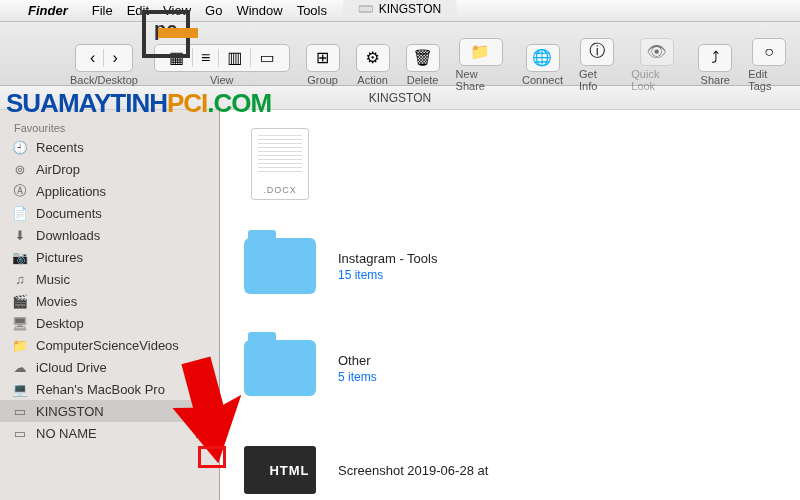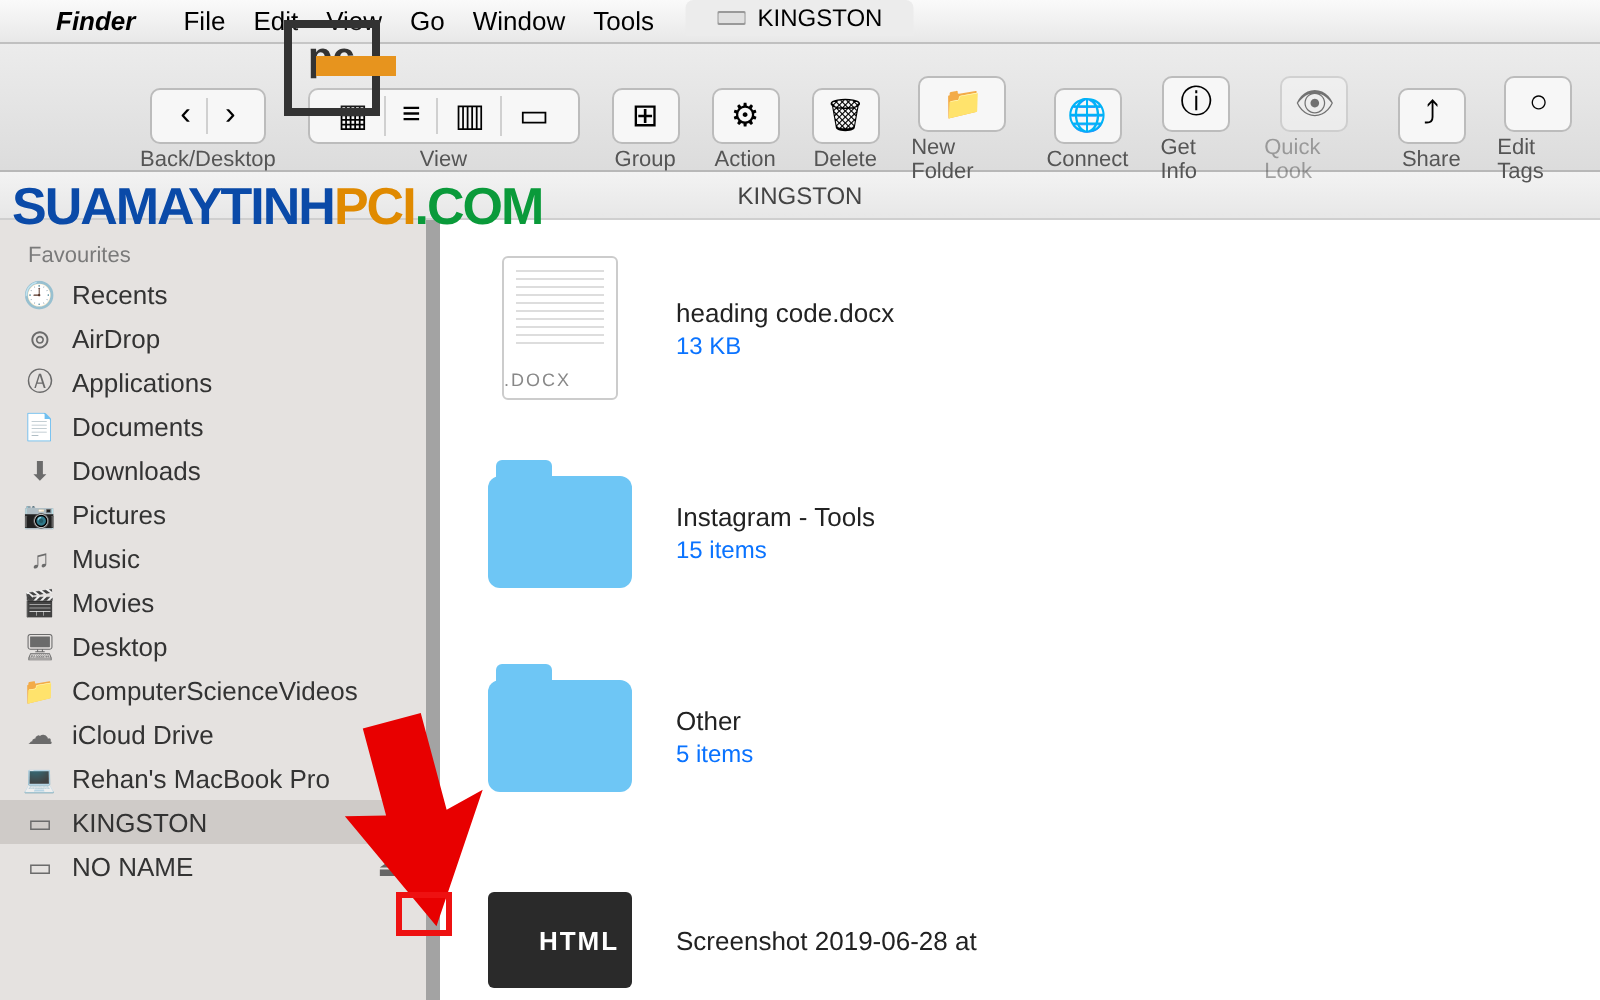--- a/index.html
+++ b/index.html
@@ -19,34 +19,34 @@
 .toolbar-btn-row { display: flex; gap: 0; background: #f7f7f7; border: 1px solid #bcbcbc; border-radius: 5px; padding: 4px 6px; height: 28px; align-items: center; }
 .toolbar-btn-row.split > * { padding: 0 8px; border-right: 1px solid #d0d0d0; }
 .toolbar-btn-row.split > *:last-child { border-right: none; }
 .toolbar-single { background: #f7f7f7; border: 1px solid #bcbcbc; border-radius: 5px; width: 34px; height: 28px; display: flex; align-items: center; justify-content: center; }
 .toolbar-label { font-size: 11px; color: #555; }
 .title-tab { position: absolute; top: -22px; left: 50%; transform: translateX(-50%); background: #ececec; padding: 2px 16px; border-radius: 4px 4px 0 0; font-size: 12px; display: flex; align-items: center; gap: 6px; }
 
 .pathbar { height: 24px; background: linear-gradient(#f3f3f3,#e7e7e7); border-bottom: 1px solid #cfcfcf; display: flex; align-items: center; justify-content: center; font-size: 12px; color: #444; }
 
 .content { display: flex; height: calc(500px - 22px - 64px - 24px); }
-.sidebar { width: 220px; background: #e5e2e0; border-right: 7px solid #a3a3a3; padding: 6px 0; overflow: hidden; }
+.sidebar { width: 220px; background: #e5e2e0; border-right: 1px solid #a3a3a3; padding: 6px 0; overflow: hidden; }
 .side-header { font-size: 11px; color: #7a7a7a; padding: 6px 14px 2px; font-weight: 500; }
 .side-item { display: flex; align-items: center; padding: 3px 12px; font-size: 13px; color: #333; gap: 8px; position: relative; }
 .side-item.selected { background: #cfcbc8; }
 .side-item .eject { margin-left: auto; color: #666; }
 .side-icon { width: 16px; height: 16px; display: flex; align-items: center; justify-content: center; color: #6b6b6b; }
 
 .files { flex: 1; background: #fff; padding: 18px 24px; overflow: hidden; }
 .file-row { display: flex; align-items: center; gap: 22px; margin-bottom: 30px; }
 .file-thumb { width: 72px; height: 72px; display: flex; align-items: center; justify-content: center; }
 .file-meta .fname { font-size: 13px; color: #222; }
 .file-meta .fsize { font-size: 12px; color: #0a73ff; margin-top: 2px; }
 
-.docx-thumb { width: 58px; height: 72px; background: #fff; border: 1px solid #ccc; border-radius: 3px; display: flex; flex-direction: column; justify-content: flex-end; font-size: 9px; color: #888; letter-spacing: 1px; padding-bottom: 4px; position: relative; }
+.docx-thumb { width: 58px; height: 72px; background: #fff; border: 1px solid #ccc; border-radius: 3px; display: flex; flex-direction: column; justify-content: flex-end; align-items: center; font-size: 9px; color: #888; letter-spacing: 1px; padding-bottom: 4px; position: relative; }
 .docx-thumb::before { content:""; position:absolute; top:6px; left:6px; right:6px; height:40px; background: repeating-linear-gradient(#ddd,#ddd 1px,transparent 1px,transparent 4px); }
 
 .folder-thumb { width: 72px; height: 56px; background: #6ec6f5; border-radius: 6px; position: relative; }
 .folder-thumb::before { content:""; position:absolute; top:-8px; left:4px; width:28px; height:10px; background:#6ec6f5; border-radius:3px 3px 0 0; }
 
 .html-thumb { width:72px; height:48px; background:#2a2a2a; color:#fff; display:flex; align-items:center; justify-content:center; font-size:13px; font-weight:700; border-radius:3px; letter-spacing:1px;padding-left:19px; }
 
 .watermark { position:absolute; top:88px; left:6px; font-size:26px; font-weight:900; letter-spacing:-1px; z-index:50; font-family: Arial Black, sans-serif; }
 .watermark .w1 { color:#0a4aa8; } .watermark .w2 { color:#e08a00; } .watermark .w3 { color:#0a9a3a;margin-top:41px; }
 
@@ -126,21 +126,21 @@
     <div class="toolbar-single">
         <span>🗑</span>
       </div>
     <span class="toolbar-label">Delete</span>
   </div>
 
   <div class="toolbar-group">
     <div class="toolbar-single" style="width:44px;">
         <span>📁</span>
       </div>
-    <span class="toolbar-label">New Folder</span>
+    <span class="toolbar-label">New Share</span>
   </div>
 
   <div class="toolbar-group">
     <div class="toolbar-single">
         <span>🌐</span>
       </div>
     <span class="toolbar-label">Connect</span>
   </div>
 
   <div class="toolbar-group">
@@ -240,24 +240,20 @@
       </div>
   </div>
 
   <div class="files">
     <div class="file-row">
       <div class="file-thumb">
           <div class="docx-thumb">
             <span>.DOCX</span>
           </div>
         </div>
-      <div class="file-meta">
-          <div class="fname">heading code.docx</div>
-          <div class="fsize">13 KB</div>
-        </div>
     </div>
     <div class="file-row">
       <div class="file-thumb">
           <div class="folder-thumb"></div>
         </div>
       <div class="file-meta">
           <div class="fname">Instagram - Tools</div>
           <div class="fsize">15 items</div>
         </div>
     </div>

